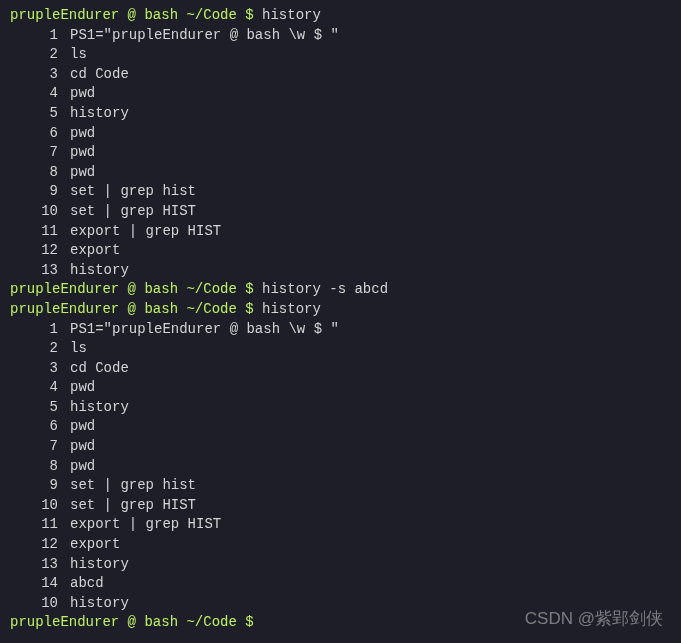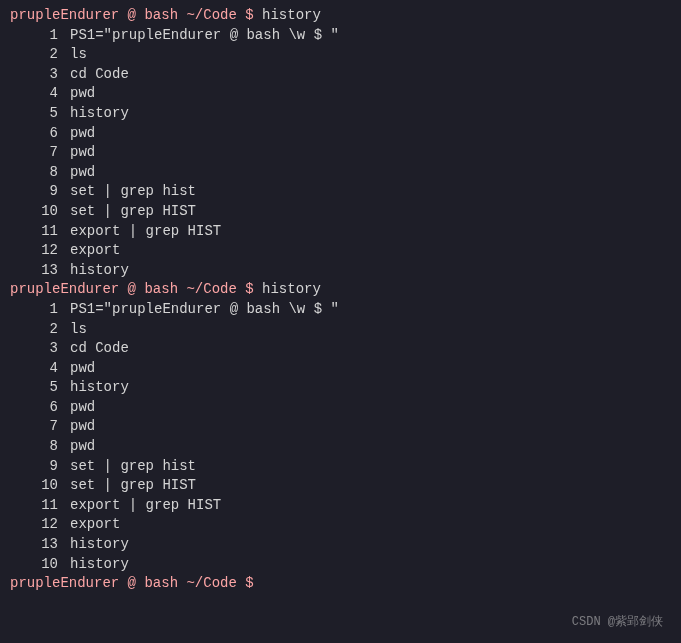--- a/index.html
+++ b/index.html
@@ -31,29 +31,29 @@
       color: #d4d4d4;
       width: 48px;
       text-align: right;
       padding-right: 0;
     }
     .hist-cmd {
       padding-left: 12px;
       color: #d4d4d4;
     }
     .prompt-text {
-      color: #fca5a5;
+      color: #bef264;
     }
     .watermark {
       position: absolute;
       bottom: 12px;
       right: 18px;
       color: rgba(200, 200, 200, 0.55);
-      font-size: 12px;
-      font-family: Liberation Mono, monospace;
+      font-size: 17px;
+      font-family: Liberation Sans, sans-serif;
       pointer-events: none;
     }
   </style>
 </head>
 <body>
 
 <div>
 
   <div class="line"><span class="prompt-text">prupleEndurer @ bash ~/Code $ </span><span>history</span></div>
 
@@ -66,37 +66,39 @@
     <div class="history-line"><span class="hist-num">6</span><span class="hist-cmd">pwd</span></div>
     <div class="history-line"><span class="hist-num">7</span><span class="hist-cmd">pwd</span></div>
     <div class="history-line"><span class="hist-num">8</span><span class="hist-cmd">pwd</span></div>
     <div class="history-line"><span class="hist-num">9</span><span class="hist-cmd">set | grep hist</span></div>
     <div class="history-line"><span class="hist-num">10</span><span class="hist-cmd">set | grep HIST</span></div>
     <div class="history-line"><span class="hist-num">11</span><span class="hist-cmd">export | grep HIST</span></div>
     <div class="history-line"><span class="hist-num">12</span><span class="hist-cmd">export</span></div>
     <div class="history-line"><span class="hist-num">13</span><span class="hist-cmd">history</span></div>
   </div>
 
+  <div class="line"><span class="prompt-text">prupleEndurer @ bash ~/Code $ </span><span>history -s abcd</span></div>
 
   <div class="line"><span class="prompt-text">prupleEndurer @ bash ~/Code $ </span><span>history</span></div>
 
   <div>
     <div class="history-line"><span class="hist-num">1</span><span class="hist-cmd">PS1="prupleEndurer @ bash \w $ "</span></div>
     <div class="history-line"><span class="hist-num">2</span><span class="hist-cmd">ls</span></div>
     <div class="history-line"><span class="hist-num">3</span><span class="hist-cmd">cd Code</span></div>
     <div class="history-line"><span class="hist-num">4</span><span class="hist-cmd">pwd</span></div>
     <div class="history-line"><span class="hist-num">5</span><span class="hist-cmd">history</span></div>
     <div class="history-line"><span class="hist-num">6</span><span class="hist-cmd">pwd</span></div>
     <div class="history-line"><span class="hist-num">7</span><span class="hist-cmd">pwd</span></div>
     <div class="history-line"><span class="hist-num">8</span><span class="hist-cmd">pwd</span></div>
     <div class="history-line"><span class="hist-num">9</span><span class="hist-cmd">set | grep hist</span></div>
     <div class="history-line"><span class="hist-num">10</span><span class="hist-cmd">set | grep HIST</span></div>
     <div class="history-line"><span class="hist-num">11</span><span class="hist-cmd">export | grep HIST</span></div>
     <div class="history-line"><span class="hist-num">12</span><span class="hist-cmd">export</span></div>
     <div class="history-line"><span class="hist-num">13</span><span class="hist-cmd">history</span></div>
+    <div class="history-line"><span class="hist-num">14</span><span class="hist-cmd">abcd</span></div>
     <div class="history-line"><span class="hist-num">10</span><span class="hist-cmd">history</span></div>
   </div>
 
   <div class="line"><span class="prompt-text">prupleEndurer @ bash ~/Code $ </span><span></span></div>
 
 </div>
 
 <div class="watermark">CSDN @紫郢剑侠</div>
 
 </body></html>

